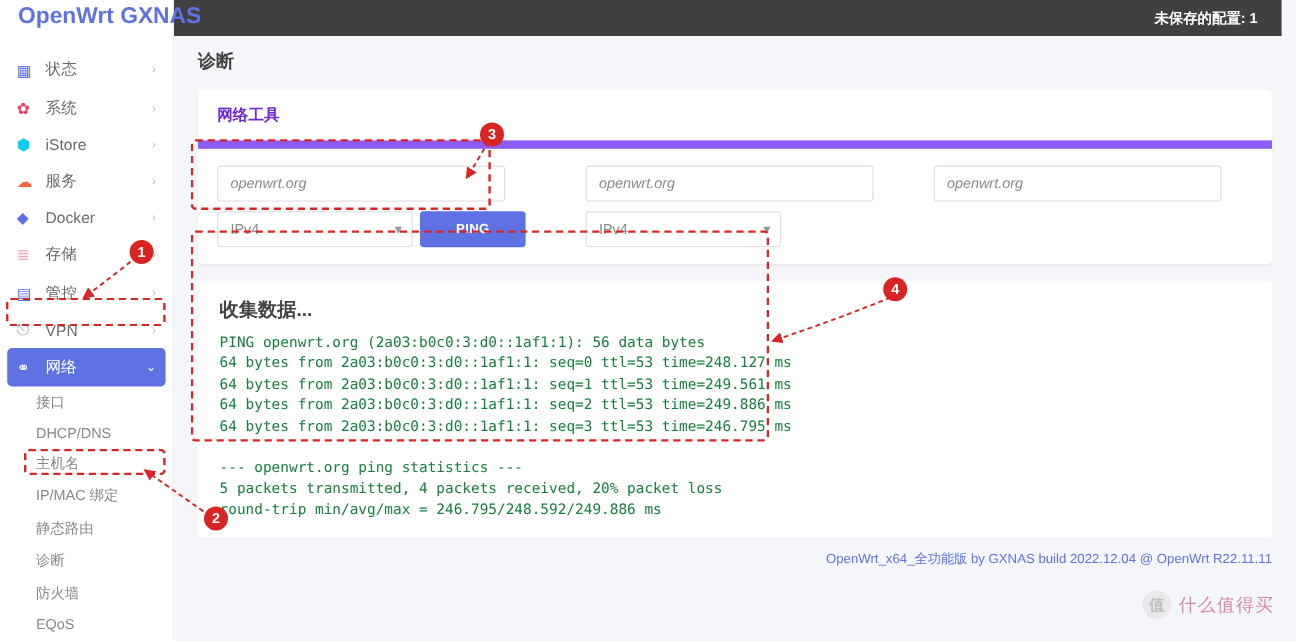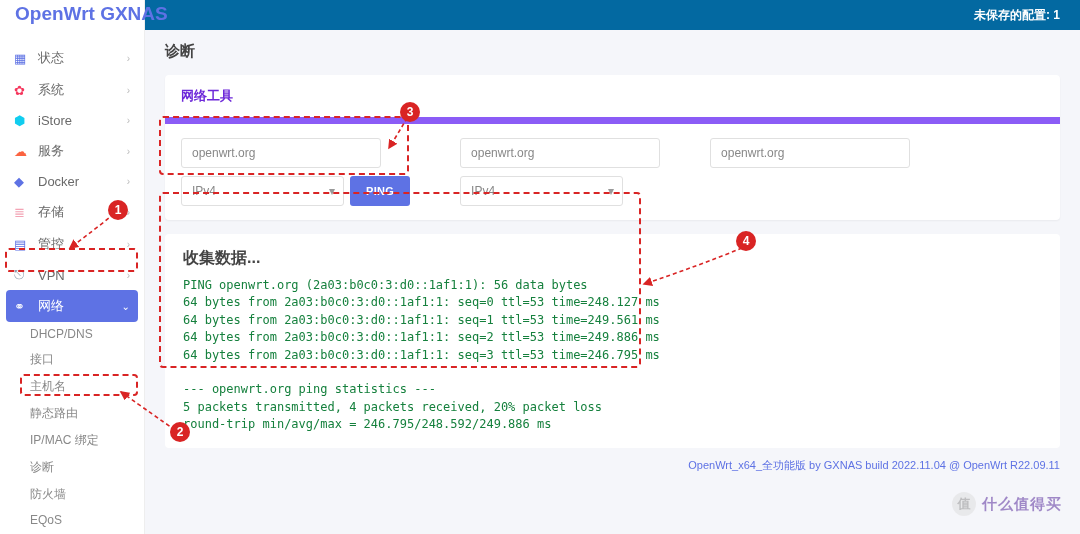--- a/index.html
+++ b/index.html
@@ -1,49 +1,49 @@
 <!DOCTYPE html>
 <html><head>
   <meta charset="utf-8">
   <style>
     * { margin:0; padding:0; box-sizing:border-box; }
     body { font-family:-apple-system,BlinkMacSystemFont,"Segoe UI",sans-serif; font-size:13px; background:#f5f6fa; color:#666; width:1080px; height:534px; overflow:hidden; position:relative; }
-    .topbar { position:absolute; top:0; left:0; right:0; height:30px; background:#0369a1; display:flex; justify-content:space-between; align-items:center; padding:0 20px; z-index:2; }
+    .topbar { position:absolute; top:0; left:0; right:12px; height:30px; background:#404040; display:flex; justify-content:space-between; align-items:center; padding:0 20px; z-index:2; }
     .logo { position:absolute; top:3px; left:15px; font-size:19px; font-weight:600; color:#5e72e4; z-index:5; }
     .unsaved { color:#fff; font-size:12px; font-weight:600; margin-left:auto; }
     .sidebar { position:absolute; top:0; left:0; width:145px; height:534px; background:#fff; padding-top:42px; z-index:3; border-right:1px solid #eee; }
     .side-item { display:flex; align-items:center; padding:7px 14px; cursor:pointer; color:#6a6a6a; font-size:13px; position:relative; }
     .side-item .chev { margin-left:auto; color:#bbb; font-size:10px; }
     .side-item.active { background:#5e72e4; color:#fff; border-radius:4px; margin:0 6px; padding:7px 8px; }
     .side-item.active .chev { color:#fff; }
     .side-ico { width:16px; display:inline-flex; margin-right:8px; font-size:13px; }
     .sub-item { padding:5px 14px 5px 30px; font-size:12px; color:#888; cursor:pointer; }
     .main { position:absolute; top:30px; left:145px; right:0; bottom:0; padding:12px 20px; overflow:auto; }
     .page-title { font-size:15px; font-weight:600; color:#444; margin-bottom:14px; }
     .card { background:#fff; border-radius:4px; box-shadow:0 1px 2px rgba(0,0,0,0.05); margin-bottom:14px; }
     .card-hd { padding:12px 16px; border-bottom:7px solid #8b5cf6; font-weight:600; font-size:13px; color:#6d28d9; }
     .card-bd { padding:14px 16px; }
     .toolrow { display:flex; gap:50px; }
     .toolcol { display:flex; flex-direction:column; gap:8px; }
-    .txt-in { width:200px; height:30px; border:1px solid #e0e0e0; border-radius:3px; padding:0 10px; font-size:12px; color:#888; }
+    .txt-in { width:240px; height:30px; border:1px solid #e0e0e0; border-radius:3px; padding:0 10px; font-size:12px; color:#888;font-style:italic; }
     .selrow { display:flex; gap:6px; }
     .sel { width:163px; height:30px; border:1px solid #e0e0e0; border-radius:3px; padding:0 10px; font-size:12px; color:#888; display:flex; align-items:center; position:relative; }
     .sel::after { content:"▾"; position:absolute; right:8px; color:#999; }
-    .btn { height:30px; padding:0 16px; background:#5e72e4; color:#fff; border:none; border-radius:3px; font-size:11px; font-weight:600; cursor:pointer; letter-spacing:0.3px; }
+    .btn { height:30px; padding:0 30px; background:#5e72e4; color:#fff; border:none; border-radius:3px; font-size:11px; font-weight:600; cursor:pointer; letter-spacing:0.3px; }
     .results-card { background:#fff; border-radius:4px; padding:14px 18px; }
     .results-title { font-weight:600; font-size:16px; color:#444; margin-bottom:8px; }
     .console { font-family:Consolas,Menlo,monospace; font-size:12px; color:#15803d; white-space:pre; line-height:1.45; }
     .footer { text-align:right; font-size:11px; color:#5e72e4; margin-top:10px; }
     
     .anno { position:absolute; border:2px dashed #d92424; border-radius:4px; pointer-events:none; z-index:10; }
     .anno-badge { position:absolute; width:20px; height:20px; border-radius:50%; background:#d92424; color:#fff; font-size:12px; font-weight:700; display:flex; align-items:center; justify-content:center; z-index:11; pointer-events:none; }
     .arrow { position:absolute; z-index:10; pointer-events:none; }
     .watermark { position:absolute; right:18px; bottom:18px; display:flex; align-items:center; gap:6px; opacity:0.5; z-index:20; pointer-events:none; }
     .wm-circle { width:24px; height:24px; border-radius:50%; background:#ddd; color:#888; display:flex; align-items:center; justify-content:center; font-size:13px; font-weight:700; }
-    .wm-txt { font-size:15px; font-weight:700; color:#4c1d95; letter-spacing:1px; }
+    .wm-txt { font-size:15px; font-weight:400; color:#be185d; letter-spacing:1px; }
     
     .c-blue{color:#5e72e4}.c-red{color:#f5365c}.c-cyan{color:#11cdef}.c-orange{color:#fb6340}.c-pink{color:#f3a4b5}.c-gray{color:#8898aa}
   </style>
 </head>
 <body>
 
 <div class="logo">OpenWrt GXNAS</div>
 <div class="topbar">
   <span></span>
   <span class="unsaved">未保存的配置: 1</span>
@@ -88,25 +88,25 @@
     <div class="side-item">
       <span class="side-ico c-gray">⎋</span>
       <span>VPN</span>
       <span class="chev">›</span>
     </div>
     <div class="side-item active">
       <span class="side-ico ">⚭</span>
       <span>网络</span>
       <span class="chev">⌄</span>
     </div>
+    <div class="sub-item">接口</div>
     <div class="sub-item">DHCP/DNS</div>
-    <div class="sub-item">接口</div>
     <div class="sub-item">主机名</div>
+    <div class="sub-item">IP/MAC 绑定</div>
     <div class="sub-item">静态路由</div>
-    <div class="sub-item">IP/MAC 绑定</div>
     <div class="sub-item">诊断</div>
     <div class="sub-item">防火墙</div>
     <div class="sub-item">EQoS</div>
     <div class="sub-item">Turbo ACC 网络加速</div>
   </div>
 
 <div class="main">
   <div class="page-title">诊断</div>
 
   <div class="card">
@@ -139,21 +139,21 @@
 64 bytes from 2a03:b0c0:3:d0::1af1:1: seq=0 ttl=53 time=248.127 ms
 64 bytes from 2a03:b0c0:3:d0::1af1:1: seq=1 ttl=53 time=249.561 ms
 64 bytes from 2a03:b0c0:3:d0::1af1:1: seq=2 ttl=53 time=249.886 ms
 64 bytes from 2a03:b0c0:3:d0::1af1:1: seq=3 ttl=53 time=246.795 ms
 
 --- openwrt.org ping statistics ---
 5 packets transmitted, 4 packets received, 20% packet loss
 round-trip min/avg/max = 246.795/248.592/249.886 ms</div>
   </div>
 
-  <div class="footer">OpenWrt_x64_全功能版 by GXNAS build 2022.11.04 @ OpenWrt R22.09.11</div>
+  <div class="footer">OpenWrt_x64_全功能版 by GXNAS build 2022.12.04 @ OpenWrt R22.11.11</div>
 </div>
 
 <div class="anno" style="top:248px;left:5px;width:133px;height:24px"></div>
 <div class="anno-badge" style="top:200px;left:108px">1</div>
 <svg class="arrow" style="top:210px;left:64px" width="60" height="44">
     <defs>
       <marker id="ah1" markerWidth="6" markerHeight="6" refX="5" refY="3" orient="auto">
         <path d="M0,0 L6,3 L0,6 Z" fill="#d92424"></path>
       </marker>
     </defs>

